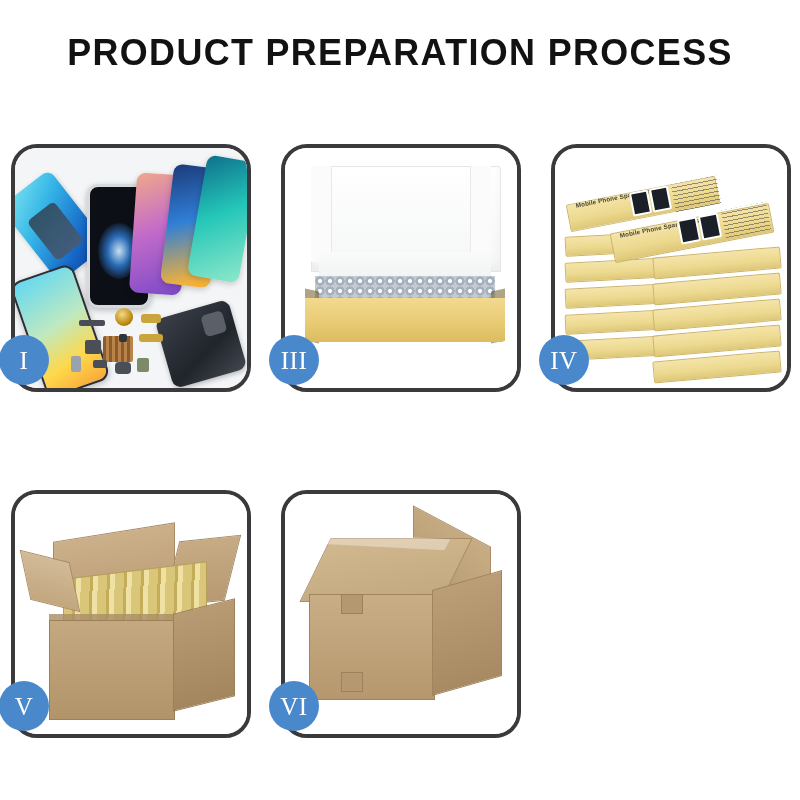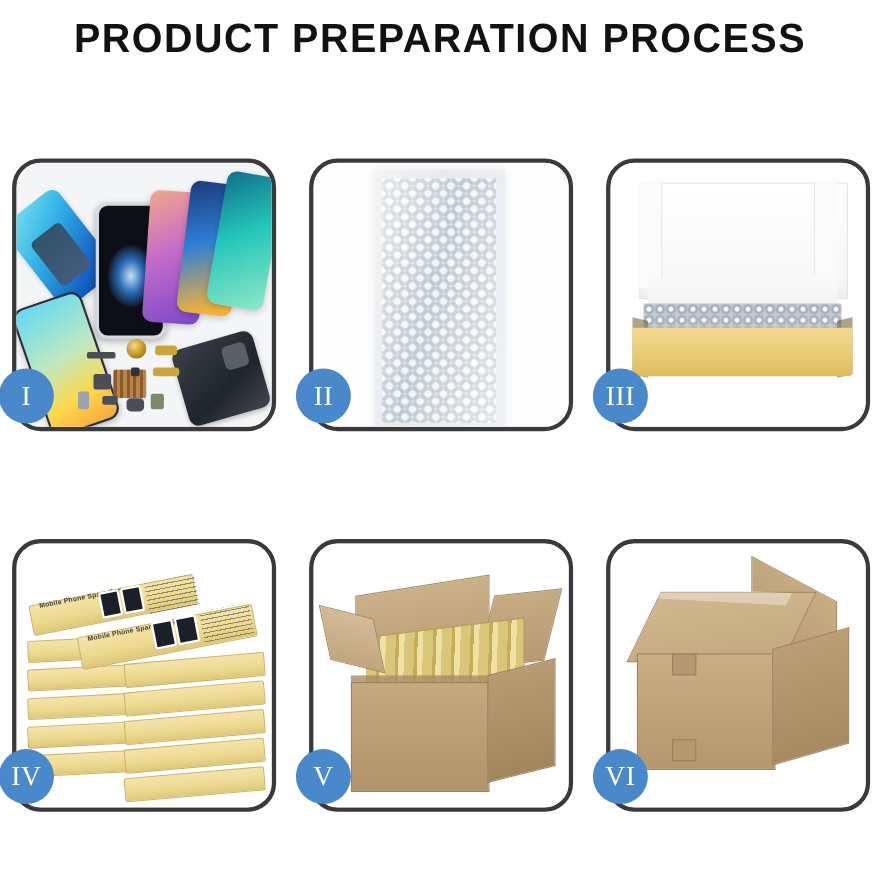--- a/index.html
+++ b/index.html
@@ -4,21 +4,21 @@
 <style>
   html,body{margin:0;padding:0;}
   body{
     width:800px;height:800px;background:#ffffff;
     font-family:"Liberation Sans", sans-serif;
     overflow:hidden;position:relative;
   }
   .page{width:800px;height:800px;position:relative;}
 
   
-  .header{padding-top:16px;text-align:center;}
+  .header{padding-top:34px;text-align:center;}
   .title{
     font-size:37px;font-weight:700;color:#121212;
     letter-spacing:1.4px;line-height:1;
     transform:scaleX(0.97);
   }
   .subtitle{
     margin-top:15px;font-size:16.5px;color:#1a1a1a;
     letter-spacing:.15px;line-height:1;
   }
 
@@ -240,31 +240,20 @@
           <div class="bit" style="left:78px;top:212px;width:14px;height:8px;"></div>
           <div class="bit" style="left:100px;top:214px;width:16px;height:12px;border-radius:4px;"></div>
           <div class="bit" style="left:122px;top:210px;width:12px;height:14px;background:#7d8a6a;"></div>
           <div class="bit" style="left:56px;top:208px;width:10px;height:16px;background:#9aa3ad;"></div>
           <div class="bit" style="left:104px;top:186px;width:8px;height:8px;background:#2f333a;"></div>
         </div>
       </div>
       <div class="badge">I</div>
     </div>
 
-    <div class="cell">
-      <div class="panel">
-        <div class="stage">
-          <div class="p2bg"></div>
-          <div class="wrapsheet"></div>
-          <div class="bubbles"></div>
-          <div class="bubbles2"></div>
-        </div>
-      </div>
-      <div class="badge">II</div>
-    </div>
 
     <div class="cell">
       <div class="panel">
         <div class="stage">
           <div class="p3bg"></div>
           <div class="lid"></div>
           <div class="lidflapL"></div>
           <div class="lidflapR"></div>
           <div class="innerwall"></div>
           <div class="bubbletray"></div>

